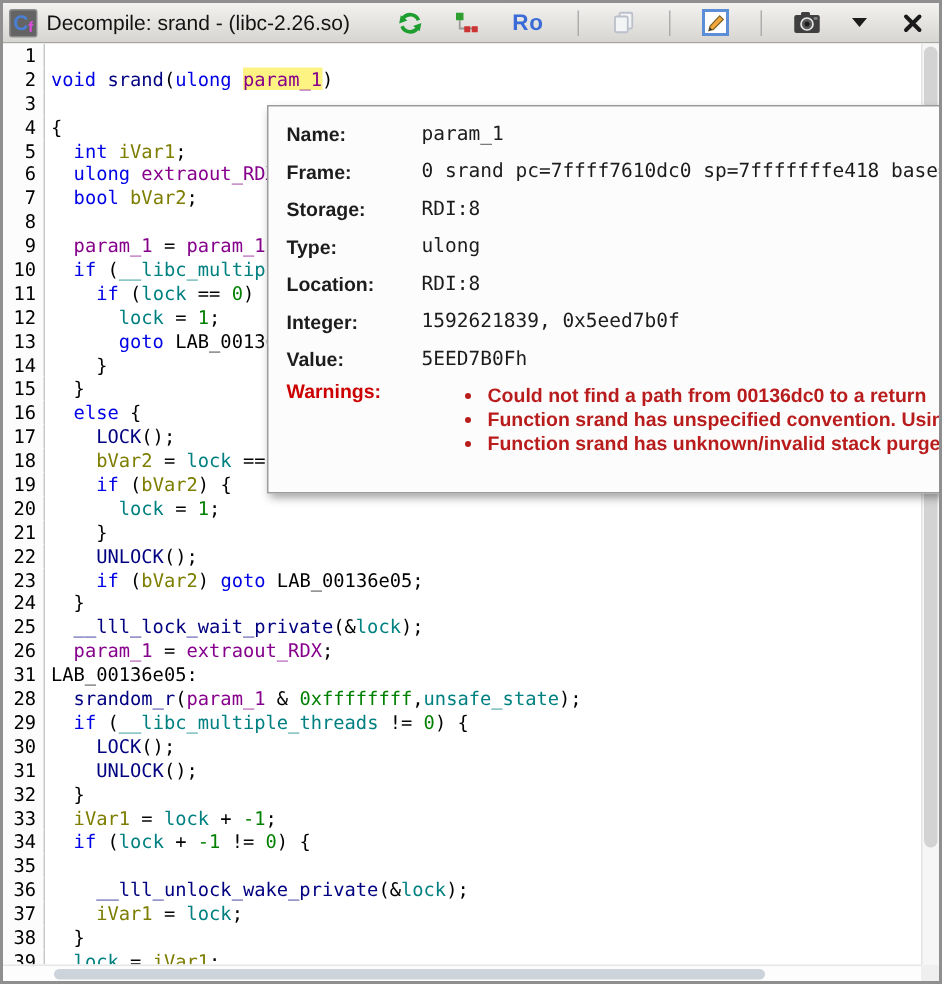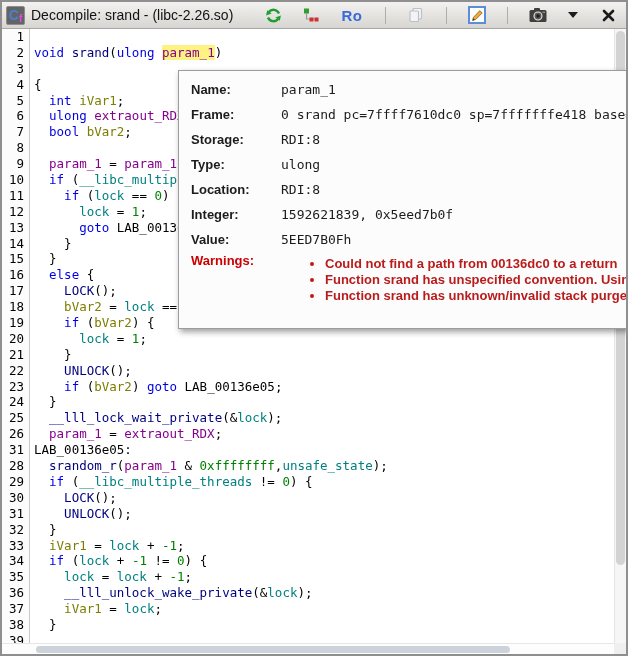--- a/index.html
+++ b/index.html
@@ -166,25 +166,25 @@
         <div class="line"><span class="lnum">25</span><span class="ltext"><span class="pl">  </span><span class="fn">__lll_lock_wait_private</span><span class="pl">(&amp;</span><span class="gv">lock</span><span class="pl">);</span></span></div>
         <div class="line"><span class="lnum">26</span><span class="ltext"><span class="pl">  </span><span class="pv">param_1</span><span class="pl"> = </span><span class="pv">extraout_RDX</span><span class="pl">;</span></span></div>
         <div class="line"><span class="lnum">31</span><span class="ltext"><span class="pl">LAB_00136e05:</span></span></div>
         <div class="line"><span class="lnum">28</span><span class="ltext"><span class="pl">  </span><span class="fn">srandom_r</span><span class="pl">(</span><span class="pv">param_1</span><span class="pl"> &amp; </span><span class="ct">0xffffffff</span><span class="pl">,</span><span class="gv">unsafe_state</span><span class="pl">);</span></span></div>
         <div class="line"><span class="lnum">29</span><span class="ltext"><span class="pl">  </span><span class="kw">if</span><span class="pl"> (</span><span class="gv">__libc_multiple_threads</span><span class="pl"> != </span><span class="ct">0</span><span class="pl">) {</span></span></div>
         <div class="line"><span class="lnum">30</span><span class="ltext"><span class="pl">    </span><span class="fn">LOCK</span><span class="pl">();</span></span></div>
         <div class="line"><span class="lnum">31</span><span class="ltext"><span class="pl">    </span><span class="fn">UNLOCK</span><span class="pl">();</span></span></div>
         <div class="line"><span class="lnum">32</span><span class="ltext"><span class="pl">  }</span></span></div>
         <div class="line"><span class="lnum">33</span><span class="ltext"><span class="pl">  </span><span class="lv">iVar1</span><span class="pl"> = </span><span class="gv">lock</span><span class="pl"> + </span><span class="ct">-1</span><span class="pl">;</span></span></div>
         <div class="line"><span class="lnum">34</span><span class="ltext"><span class="pl">  </span><span class="kw">if</span><span class="pl"> (</span><span class="gv">lock</span><span class="pl"> + </span><span class="ct">-1</span><span class="pl"> != </span><span class="ct">0</span><span class="pl">) {</span></span></div>
-        <div class="line"><span class="lnum">35</span><span class="ltext"><span class="pl">    </span><span class="gv">lock</span><span class="pl"> = </span><span class="gv">lock</span><span class="pl"> + </span><span class="ct">-1</span><span class="pl">;</span></span></div>
+        <div class="line"><span class="lnum">35</span></div>
         <div class="line"><span class="lnum">36</span><span class="ltext"><span class="pl">    </span><span class="fn">__lll_unlock_wake_private</span><span class="pl">(&amp;</span><span class="gv">lock</span><span class="pl">);</span></span></div>
         <div class="line"><span class="lnum">37</span><span class="ltext"><span class="pl">    </span><span class="lv">iVar1</span><span class="pl"> = </span><span class="gv">lock</span><span class="pl">;</span></span></div>
         <div class="line"><span class="lnum">38</span><span class="ltext"><span class="pl">  }</span></span></div>
-        <div class="line"><span class="lnum">39</span></div>
+        <div class="line"><span class="lnum">39</span><span class="ltext"><span class="pl">  </span><span class="gv">lock</span><span class="pl"> = </span><span class="lv">iVar1</span><span class="pl">;</span></span></div>
       </div>
 
     <div class="vscroll">
       <div class="vthumb"></div>
     </div>
     <div class="hscroll">
       <div class="hthumb"></div>
     </div>
     <div class="scorner"></div>
 

